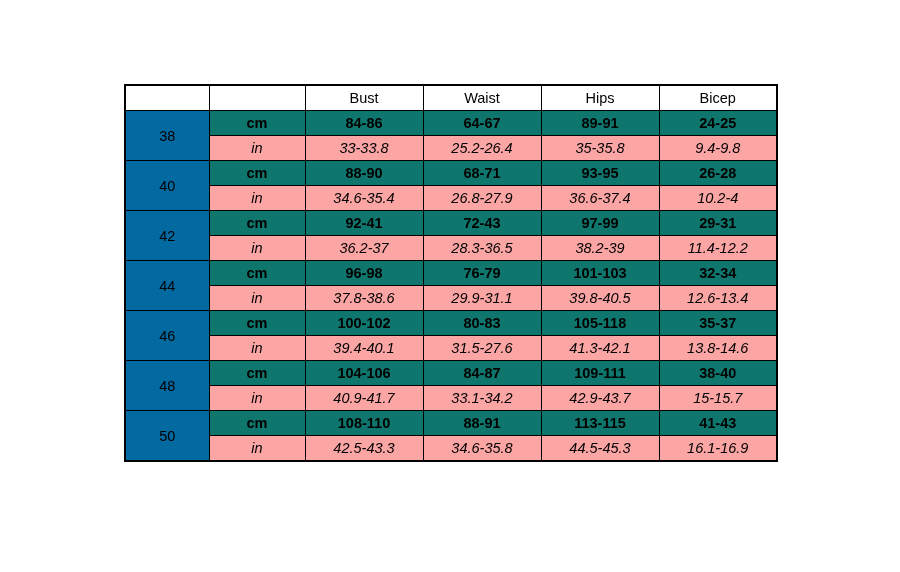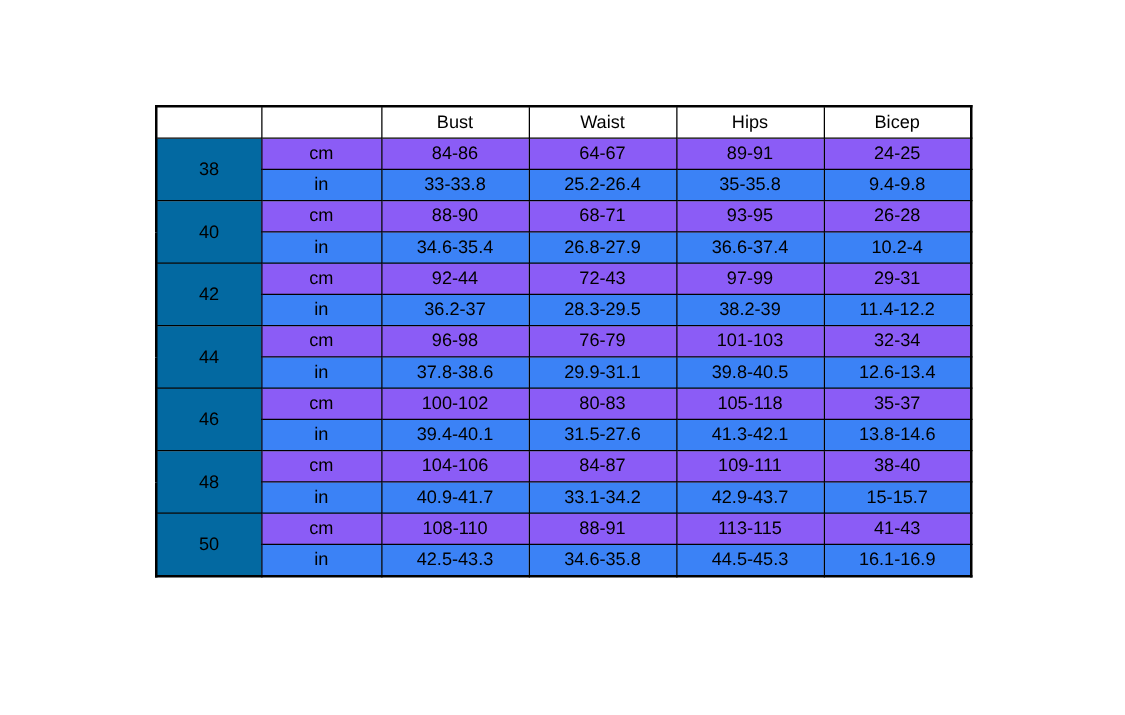--- a/index.html
+++ b/index.html
@@ -53,25 +53,27 @@
   thead th.blank-unit {
     background: #ffffff;
   }
   td.size-cell {
     font-weight: bold;
     font-size: 15px;
     background: #0369a1;
   }
   tr.row-cm td.unit-cell,
   tr.row-cm td.val-cell {
-    background: #8b5cf6;
+    background: #0f766e;
+    font-weight: bold;
   }
   tr.row-in td.unit-cell,
   tr.row-in td.val-cell {
-    background: #3b82f6;
+    background: #fca5a5;
+    font-style: italic;
   }
   
   table.size-chart {
     border: 2px solid #000000;
   }
 </style>
 </head>
 <body>
 
 <div id="size-chart-wrap">
@@ -124,29 +126,29 @@
         <td class="unit-cell">in</td>
         <td class="val-cell">34.6-35.4</td>
         <td class="val-cell">26.8-27.9</td>
         <td class="val-cell">36.6-37.4</td>
         <td class="val-cell">10.2-4</td>
       </tr>
 
       <tr class="row-cm">
         <td class="size-cell" rowspan="2">42</td>
         <td class="unit-cell">cm</td>
-        <td class="val-cell">92-44</td>
+        <td class="val-cell">92-41</td>
         <td class="val-cell">72-43</td>
         <td class="val-cell">97-99</td>
         <td class="val-cell">29-31</td>
       </tr>
       <tr class="row-in">
         <td class="unit-cell">in</td>
         <td class="val-cell">36.2-37</td>
-        <td class="val-cell">28.3-29.5</td>
+        <td class="val-cell">28.3-36.5</td>
         <td class="val-cell">38.2-39</td>
         <td class="val-cell">11.4-12.2</td>
       </tr>
 
       <tr class="row-cm">
         <td class="size-cell" rowspan="2">44</td>
         <td class="unit-cell">cm</td>
         <td class="val-cell">96-98</td>
         <td class="val-cell">76-79</td>
         <td class="val-cell">101-103</td>

